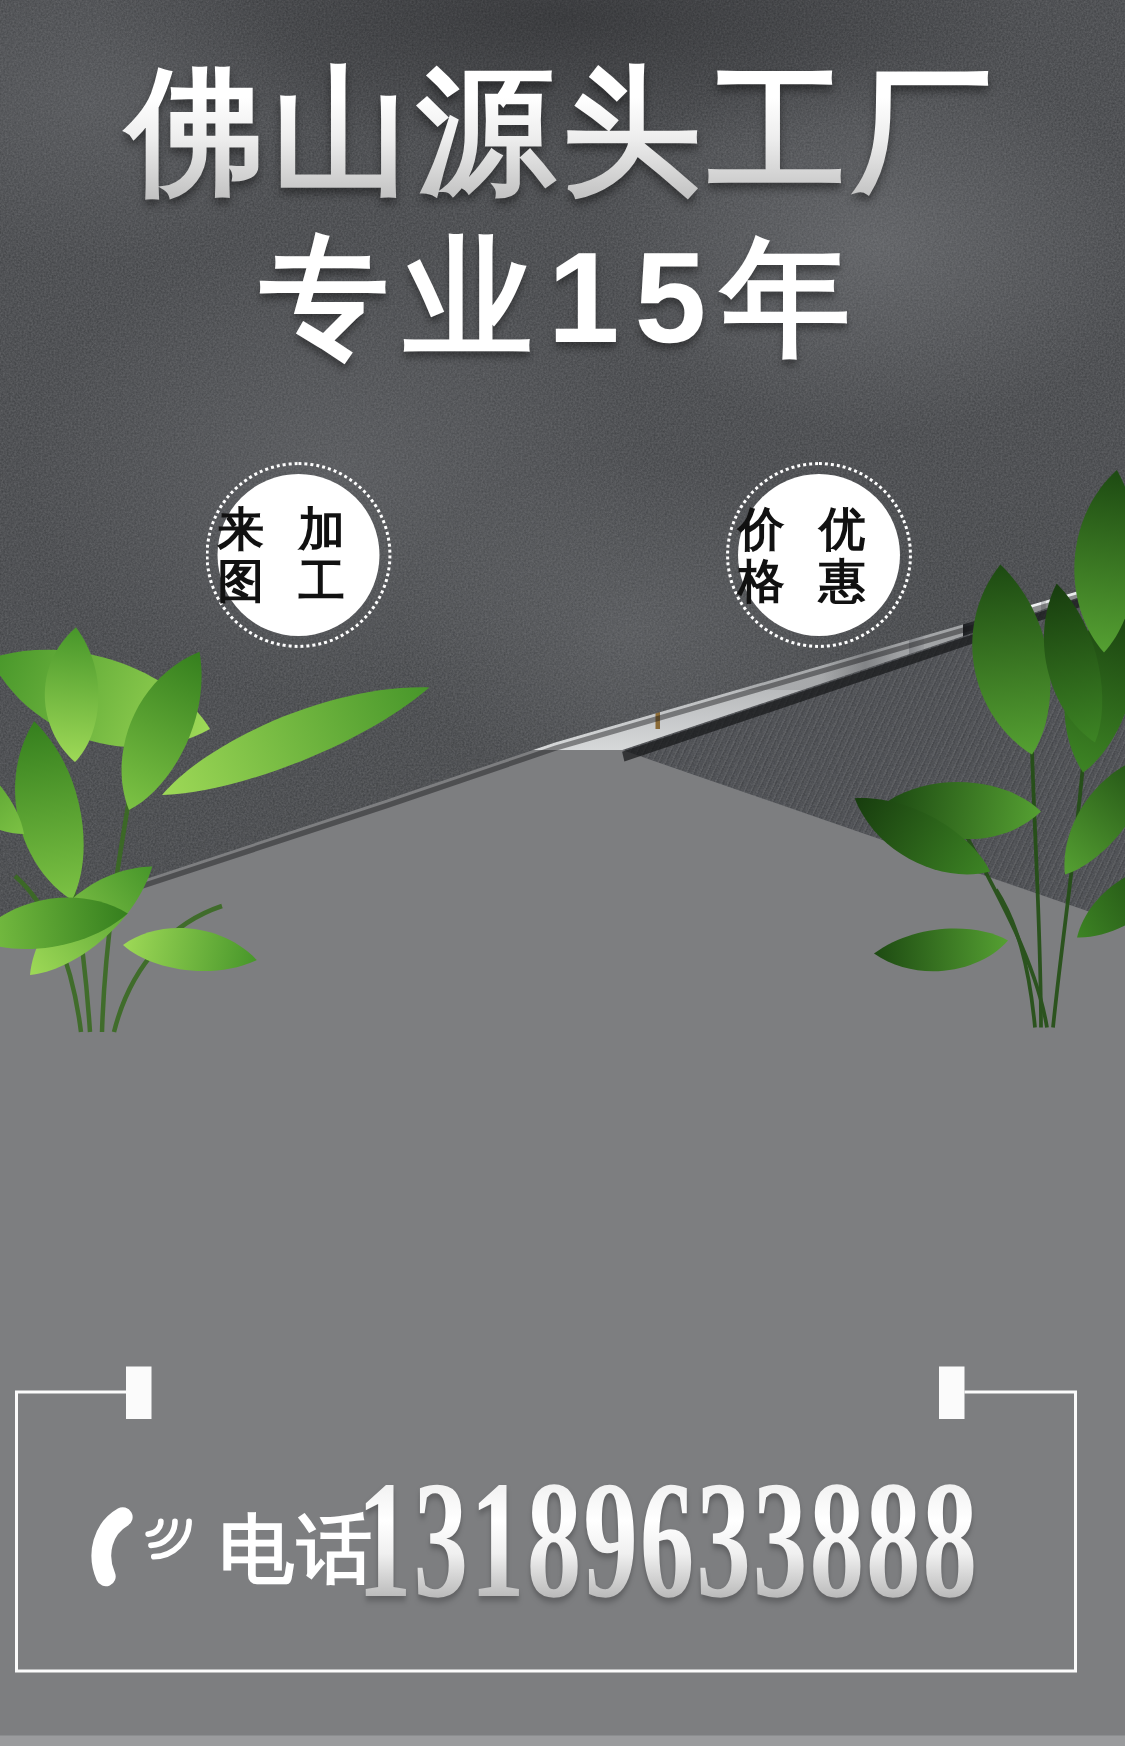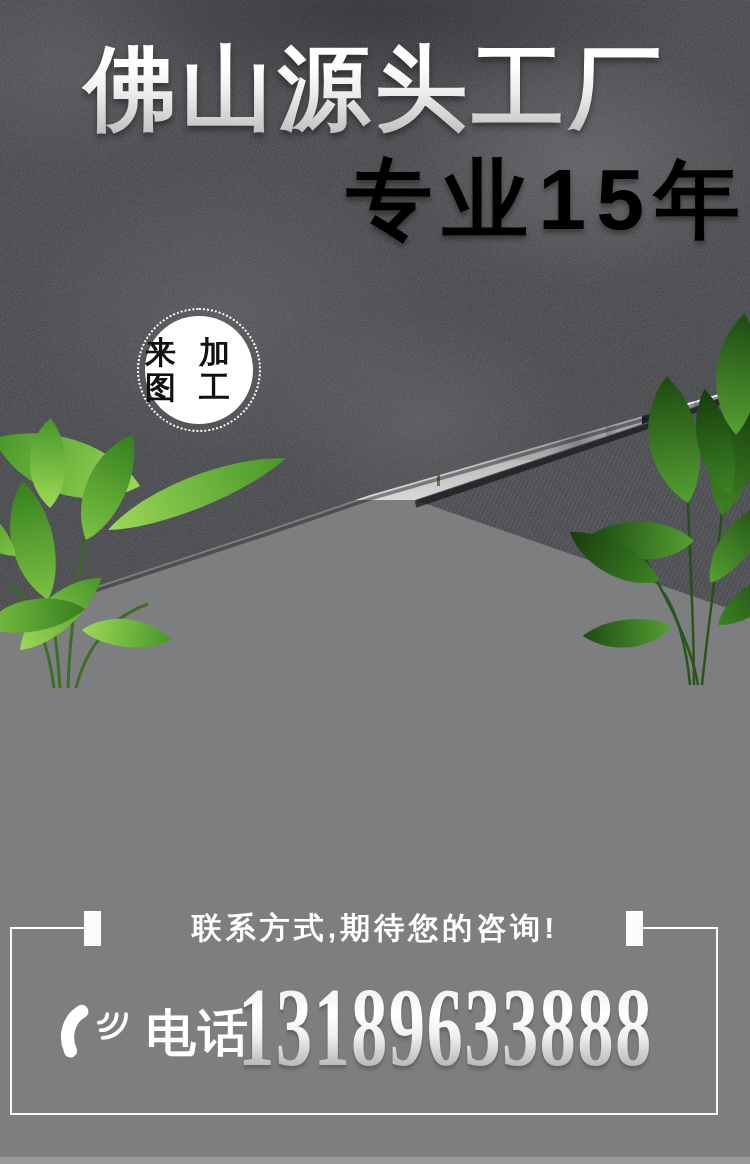--- a/index.html
+++ b/index.html
@@ -104,22 +104,22 @@
   .tex-a-edge{position:absolute;inset:0;z-index:4;background:rgba(22,23,25,.45);
       clip-path:polygon(0 53.26%,34.44% 45.96%,49.35% 42.7%,100% 33.25%,100% 33.56%,49.4% 43.0%,34.5% 46.28%,0 53.58%);}
   .noise-svg{position:absolute;inset:0;width:100%;height:100%;}
 
   
   .banner-title{position:absolute;left:0;top:42px;width:750px;z-index:6;text-align:center;
       font-size:92px;font-weight:700;letter-spacing:5px;line-height:1.0;
       background:linear-gradient(180deg,#ffffff 25%,#ededed 55%,#c0c0c0 100%);
       -webkit-background-clip:text;background-clip:text;color:transparent;
       filter:drop-shadow(0 4px 3px rgba(0,0,0,.4));}
-  .banner-subtitle{position:absolute;left:0;top:156px;width:750px;z-index:6;text-align:right;
-      font-size:86px;font-weight:700;letter-spacing:10px;line-height:1.0;color:#000000;
+  .banner-subtitle{position:absolute;left:0;top:156px;width:750px;z-index:6;text-align:center;
+      font-size:86px;font-weight:700;letter-spacing:10px;line-height:1.0;color:#ffffff;
       text-shadow:0 4px 5px rgba(0,0,0,.35);}
   .badge{position:absolute;top:308px;width:124px;height:124px;z-index:6;border-radius:50%;
          border:2px dotted #ffffff;display:flex;align-items:center;justify-content:center;}
   .badge .disc{width:108px;height:108px;border-radius:50%;background:#ffffff;
          display:flex;flex-direction:row;align-items:center;justify-content:center;}
   .badge .bl{font-size:31px;line-height:35px;font-weight:700;letter-spacing:2px;color:#111111;}
   .badge.b0{left:137px;} .badge.b1{left:310px;} .badge.b2{left:484px;}
 
   
   .plant{position:absolute;z-index:5;overflow:visible;}
@@ -282,31 +282,36 @@
 
   <div class="banner-title">佛山源头工厂</div>
   <div class="banner-subtitle">专业15年</div>
 
   <div class="badge b0">
     <div class="disc">
       <span class="bl">来图</span>
       <span class="bl">加工</span>
     </div>
   </div>
+  <div class="badge b2">
+    <div class="disc">
+      <span class="bl">价格</span>
+      <span class="bl">优惠</span>
+    </div>
+  </div>
 
   <div class="footer">
     <div class="fr fr-left-v"></div>
     <div class="fr fr-right-v"></div>
     <div class="fr fr-bottom"></div>
     <div class="fr fr-top-left"></div>
     <div class="fr fr-top-right"></div>
     <div class="fr fr-bar-left"></div>
     <div class="fr fr-bar-right"></div>
 
-    <div class="footer-heading">联系方式,期待您的咨询!</div>
 
     <div class="phone-row">
       <svg class="phone-icon" viewBox="0 0 80 68">
         <path d="M26 10 C 12 18 7 36 14 52" stroke="#ffffff" stroke-width="14" fill="none" stroke-linecap="round"></path>
         <g stroke="#ffffff" stroke-width="4" fill="none" stroke-linecap="round">
           <path d="M44 22 a9 9 0 0 0 9 -9"></path>
           <path d="M46 30 a17 17 0 0 0 17 -17"></path>
           <path d="M48 38 a25 25 0 0 0 25 -25"></path>
         </g>
       </svg>

